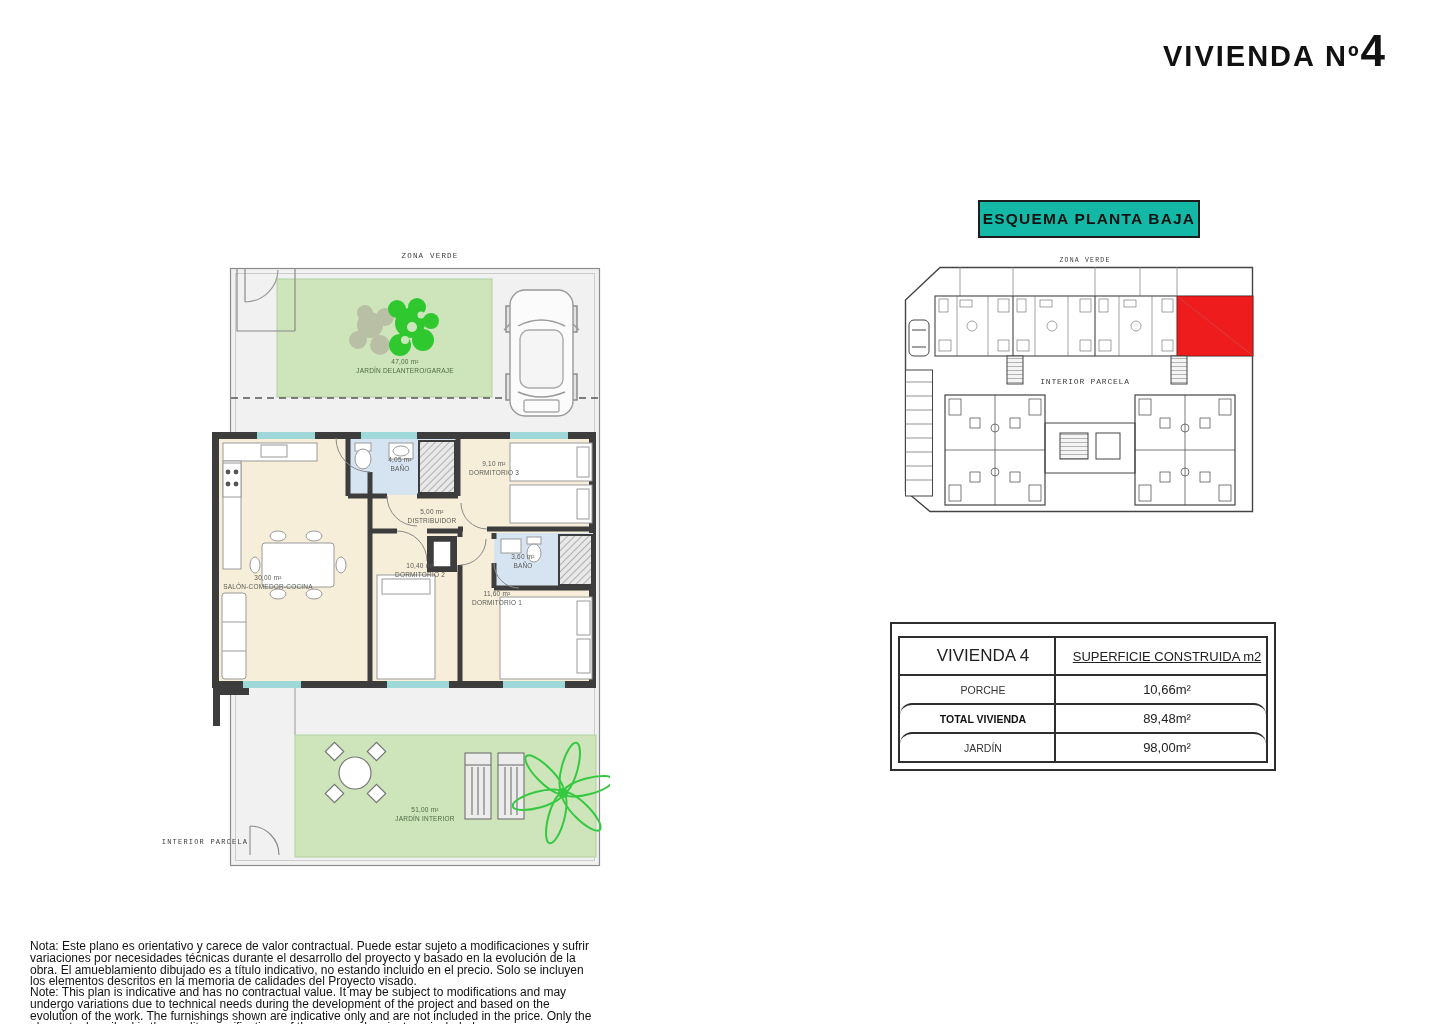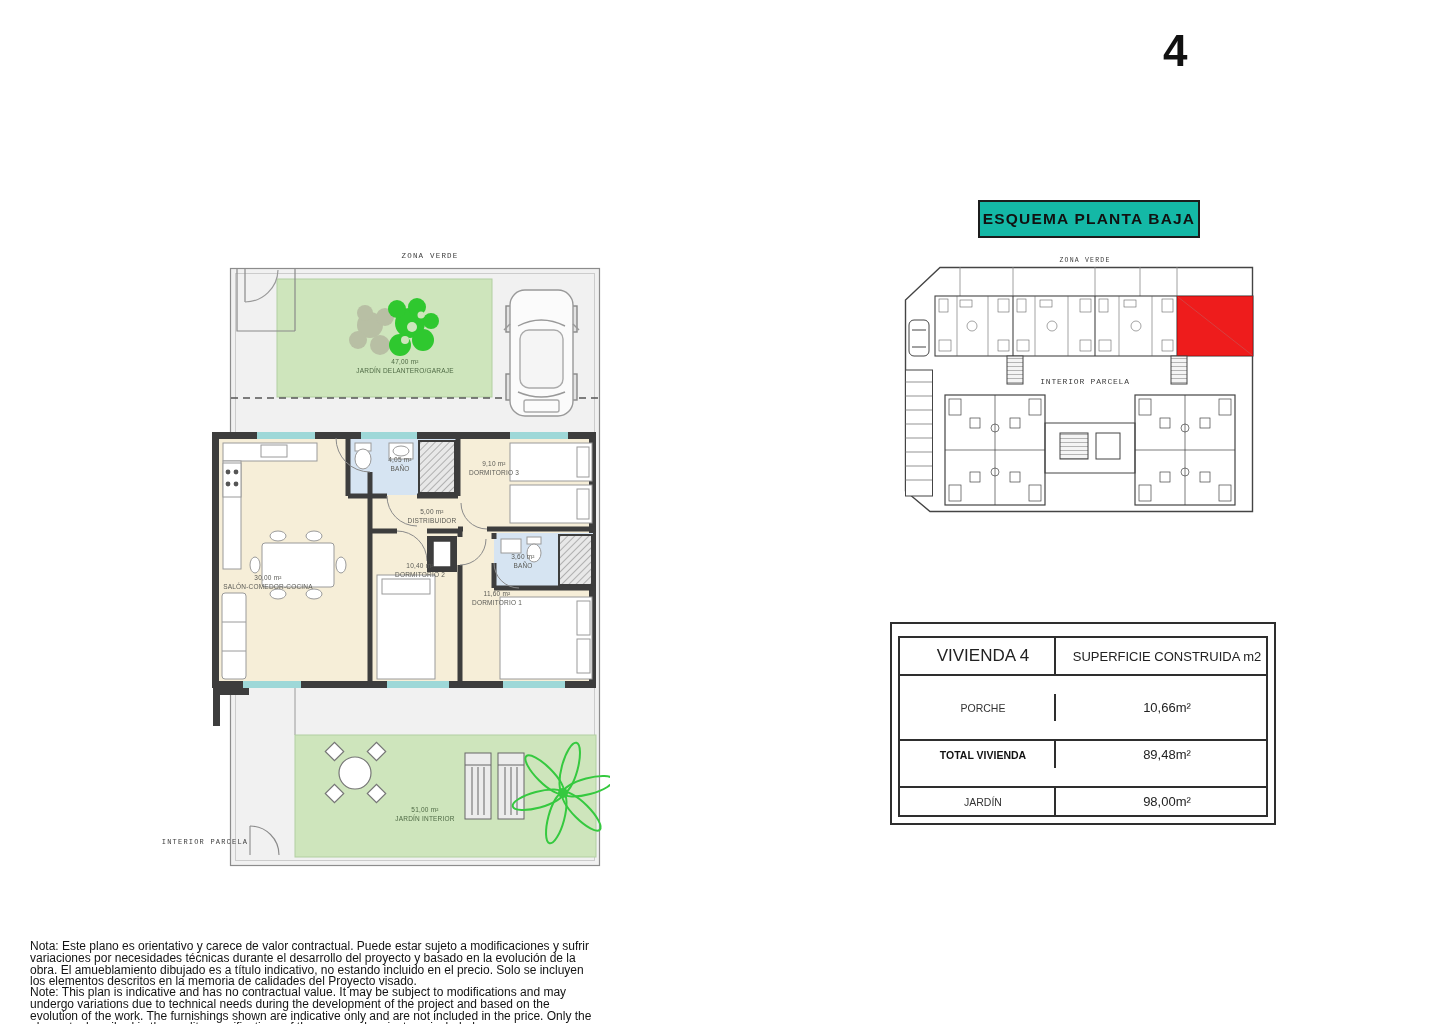--- a/index.html
+++ b/index.html
@@ -29,37 +29,38 @@
   .stable{position:absolute;left:890px;top:622px;width:386px;border:2px solid #2e2e2e;background:#fff;
           padding:6px;box-sizing:border-box;}
   .stable .ttl{border:2px solid #2e2e2e;height:30px;display:flex;align-items:center;justify-content:center;
                font-size:14px;color:#222;letter-spacing:.3px;}
   .stable .grid{border:2px solid #2e2e2e;margin-top:6px;}
   .srow{display:grid;grid-template-columns:156px 1fr;}
   .srow > div{display:flex;align-items:center;justify-content:center;padding-left:12px;}
   .srow .c1{border-right:2px solid #2e2e2e;}
   .srow.head{height:36px;border-bottom:2px solid #2e2e2e;}
   .srow.head .c1{font-size:17px;color:#222;}
-  .srow.head .c2{font-size:13px;color:#222;}
-  .srow.data{height:27px;font-size:10.5px;color:#333;margin-top:18px;}
+  .srow.head .c2{font-size:13px;color:#222;text-decoration:underline;}
+  .srow.data{height:27px;font-size:10.5px;color:#333;}
   .srow.data .c2{font-size:13px;color:#222;}
-  .srow.data + .srow.data{border-top:2px solid #2e2e2e;}
+  .srow.data + .srow.data{border-top:2px solid #2e2e2e;border-radius:12px;}
   .srow.bold .c1{font-weight:bold;color:#111;}
 
   
   .note{position:absolute;left:30px;width:566px;font-size:12px;line-height:11.8px;color:#131313;}
 
   svg{display:block;}
 </style>
 </head>
 <body>
 
 <div class="page">
 
   <div class="main-title">
+    <span class="t1">VIVIENDA Nº</span>
       <span class="t2">4</span>
   </div>
 
   <div class="tinylabel" style="left:430px;top:252px;">ZONA VERDE</div>
 
   <svg class="abs" style="left:165px;top:245px;" width="445" height="635" viewBox="0 0 445 635">
     <defs>
       <pattern id="diagHatch" width="5" height="5" patternUnits="userSpaceOnUse" patternTransform="rotate(45)">
         <rect width="5" height="5" fill="#e8e8e8"></rect>
           <line x1="0" y1="0" x2="0" y2="5" stroke="#8a8a8a" stroke-width="1.2"></line>

